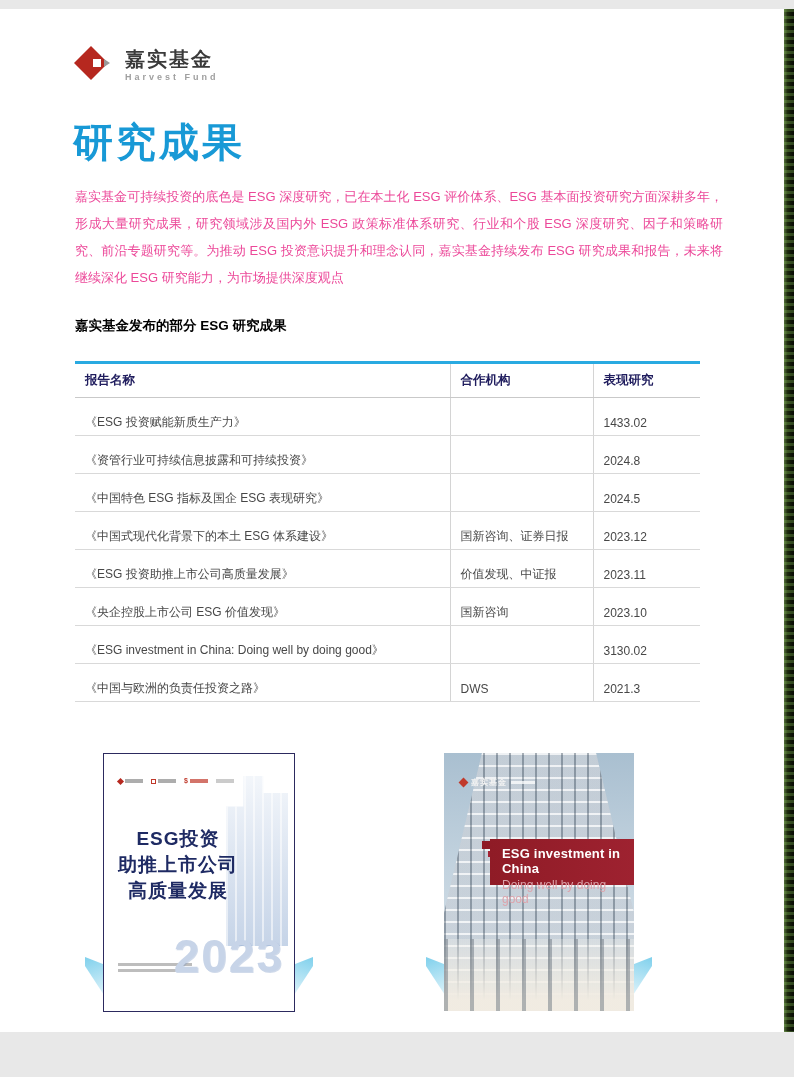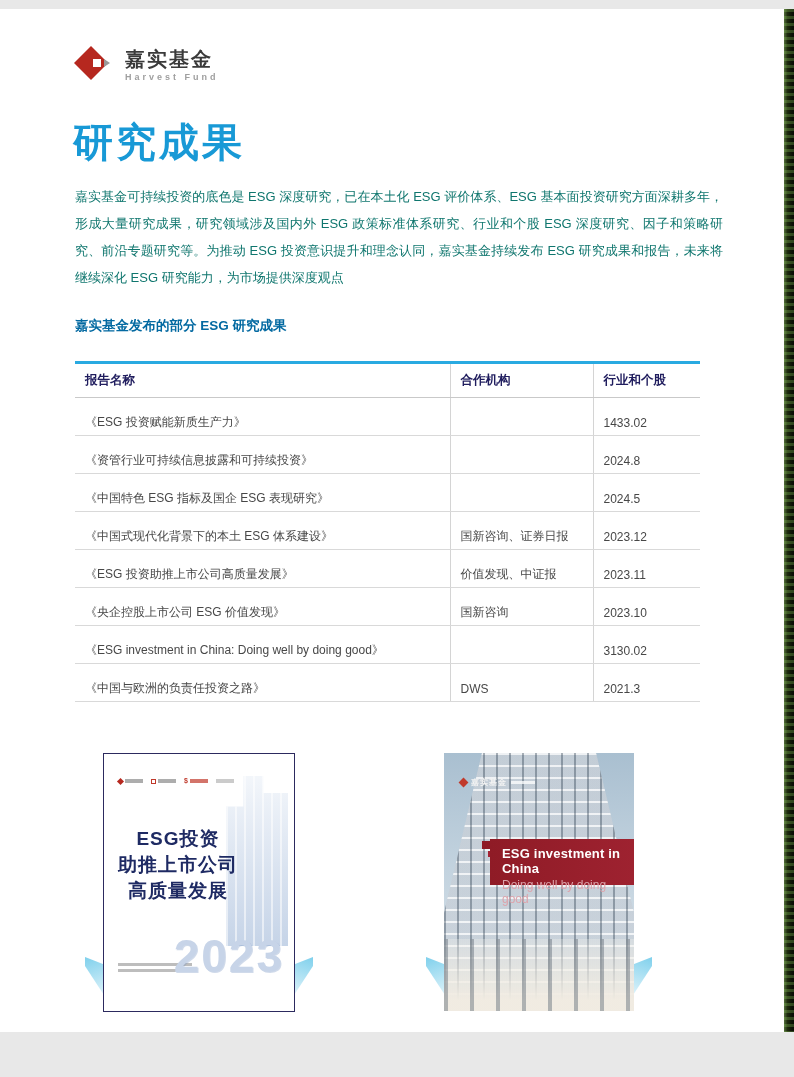--- a/index.html
+++ b/index.html
@@ -21,23 +21,23 @@
   .logo { position:absolute; left:75px; top:36px; display:flex; align-items:center; gap:12px; }
   .logo-mark { position:relative; width:38px; height:40px; }
   .logo-diamond { position:absolute; left:4px; top:6px; width:24px; height:24px; background:#b6281f; transform:rotate(45deg); }
   .logo-notch { position:absolute; left:18px; top:14px; width:8px; height:8px; background:#ffffff; }
   .logo-tri { position:absolute; left:29px; top:14px; width:0; height:0; border-left:6px solid #9a9a9a; border-top:4px solid transparent; border-bottom:4px solid transparent; }
   .logo-cn { font-size:20px; font-weight:bold; color:#3a3a3a; letter-spacing:2px; line-height:22px; }
   .logo-en { font-size:9px; font-weight:bold; color:#9f9f9f; letter-spacing:3px; margin-top:2px; }
 
   
   .heading { position:absolute; left:73px; top:106px; font-size:40px; font-weight:bold; color:#1899d6; letter-spacing:3px; }
-  .intro { position:absolute; left:75px; top:174px; width:648px; font-size:13px; line-height:27px; color:#0f766e; text-align:justify; }
-
-  .section-title { position:absolute; left:75px; top:308px; font-size:13.5px; font-weight:bold; color:#0369a1; }
+  .intro { position:absolute; left:75px; top:174px; width:648px; font-size:13px; line-height:27px; color:#ec4899; text-align:justify; }
+
+  .section-title { position:absolute; left:75px; top:308px; font-size:13.5px; font-weight:bold; color:#000000; }
 
   
   .report-table { position:absolute; left:75px; top:352px; width:625px; border-collapse:collapse; table-layout:fixed; }
   .report-table { border-top:3px solid #29aae1; }
   .report-table col:nth-child(1){ width:375px; }
   .report-table col:nth-child(2){ width:143px; }
   .report-table col:nth-child(3){ width:107px; }
   .report-table th {
     height:35px; text-align:left; vertical-align:middle; padding:0 0 0 10px;
     font-size:12.5px; font-weight:bold; color:#201d5e;
@@ -147,21 +147,21 @@
   <table class="report-table">
     <colgroup>
         <col>
         <col>
         <col>
       </colgroup>
     <thead>
       <tr>
         <th>报告名称</th>
         <th>合作机构</th>
-        <th>行业和个股</th>
+        <th>表现研究</th>
       </tr>
     </thead>
     <tbody>
 
         <tr>
           <td>《ESG 投资赋能新质生产力》</td>
           <td></td>
           <td>1433.02</td>
         </tr>
 

